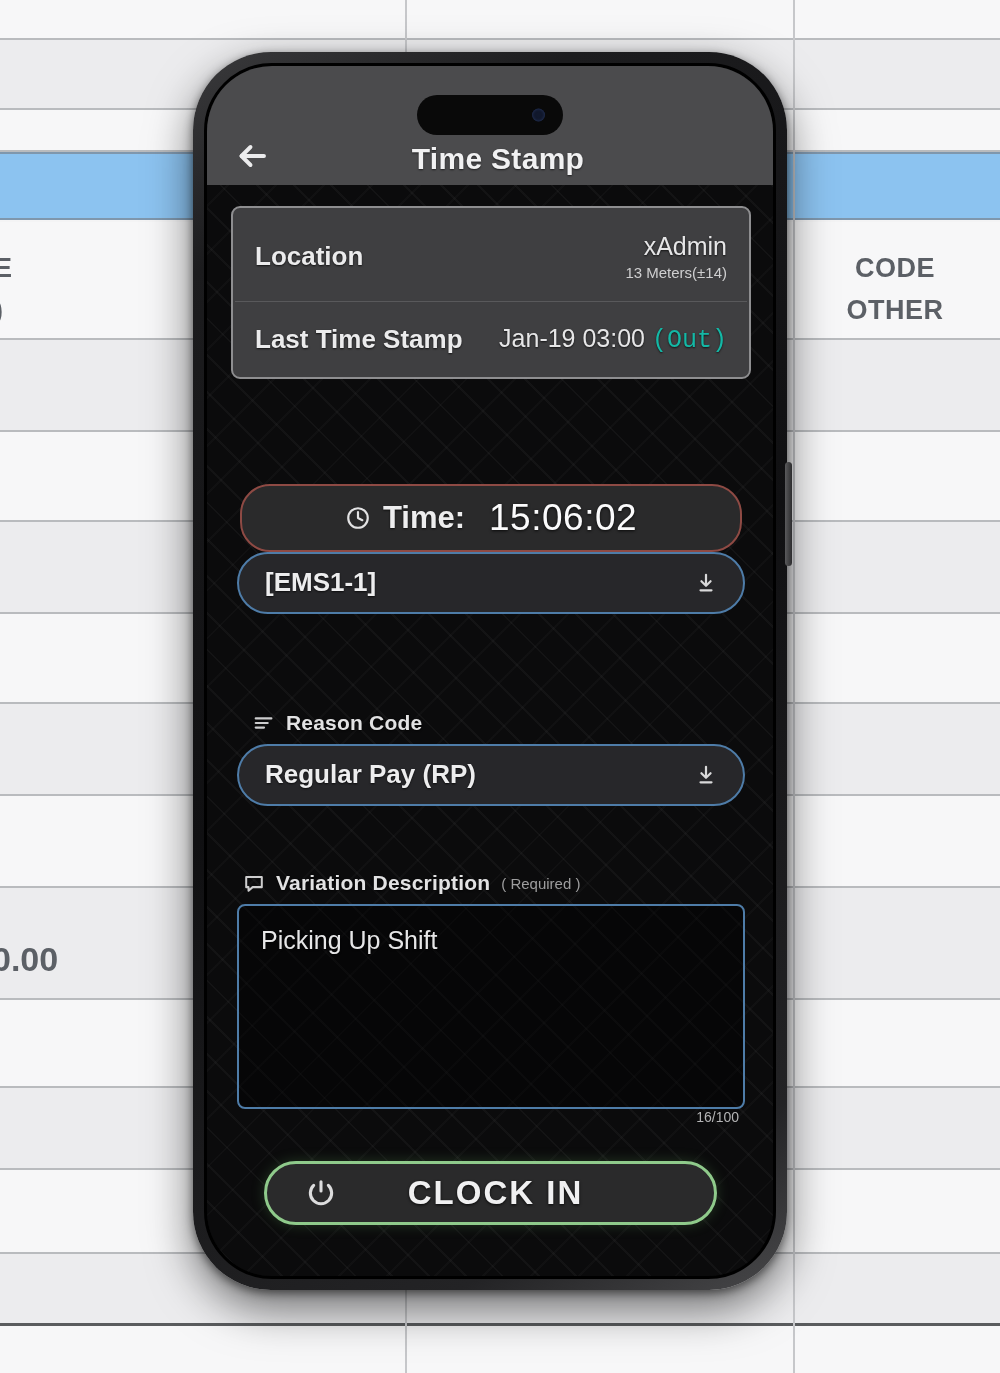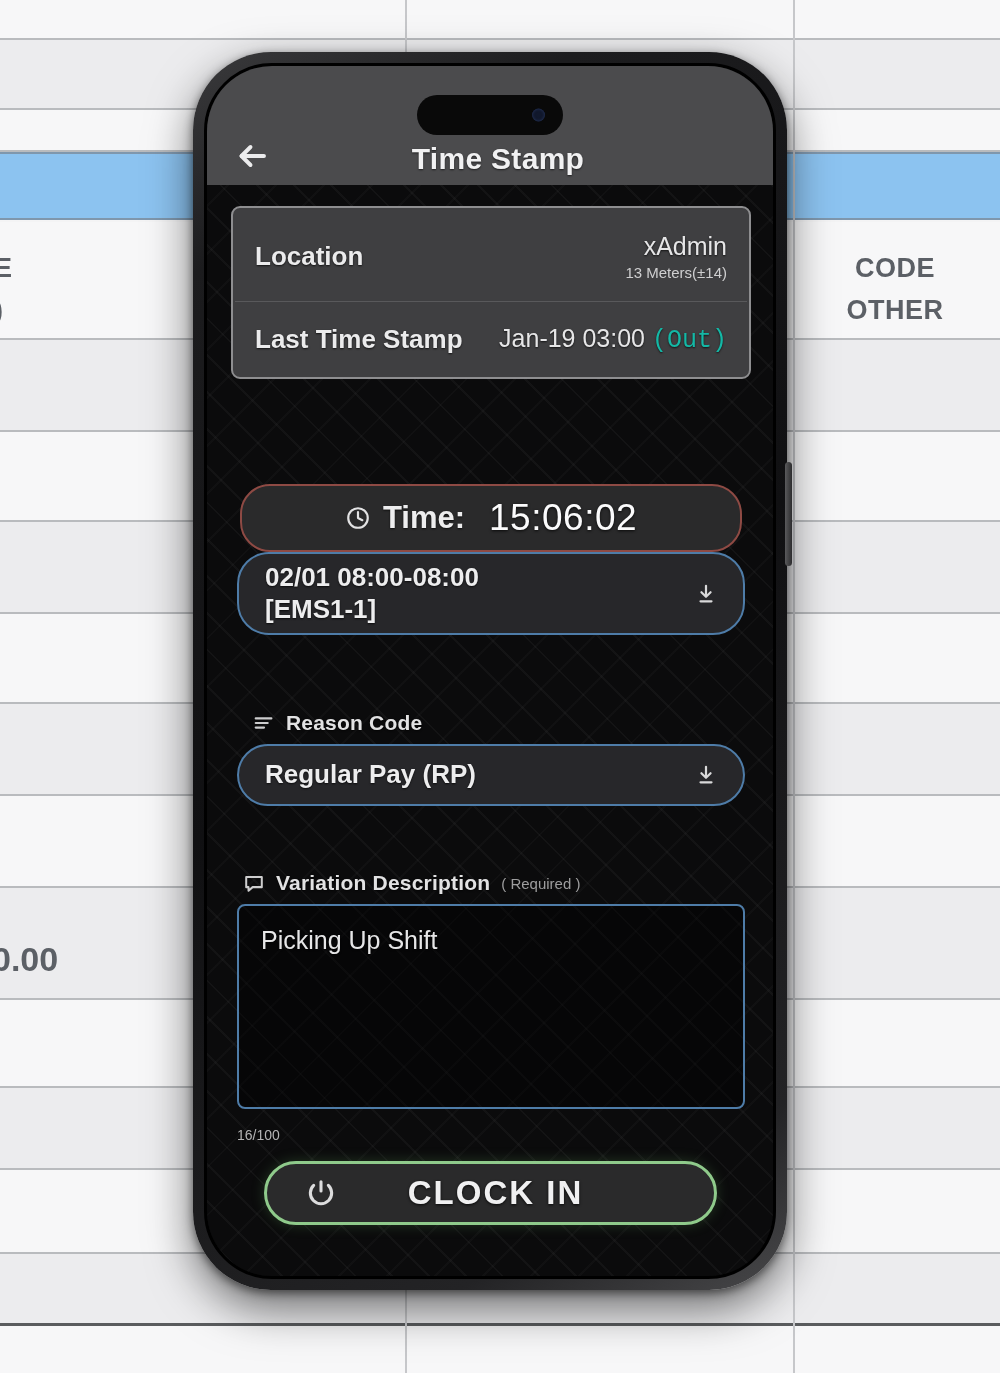--- a/index.html
+++ b/index.html
@@ -199,22 +199,23 @@
     border-radius:8px;
     background:rgba(0,0,0,.38);
     height:205px;
     padding:20px 22px;
   }
   .textarea-text {
     font-size:25px; color:#e6e6e7; font-weight:normal;
     text-shadow:0 1px 2px rgba(0,0,0,.7);
   }
   .char-count {
+    text-align:right;
     font-size:14px; color:#b4b4b5;
-    margin-top:18px; padding-right:6px;
+    margin-top:0; padding-right:6px;
   }
 
   
   #clockin {
     position:absolute;
     left:57px; right:56px; top:1095px;
     height:64px;
     border:3px solid #8fca8b;
     border-radius:40px;
     background:#2a2a2b;
@@ -326,21 +327,20 @@
             </svg>
           </span>
           <span class="time-label">Time:</span>
           <span class="time-value">15:06:02</span>
         </div>
 
         <div class="field" style="top:486px;">
 
           <div class="select-box">
             <div class="select-text">
-              <div>02/01 08:00-08:00</div>
               <div>[EMS1-1]</div>
             </div>
             <span class="dl-icon">
               <svg viewBox="0 0 24 24" fill="none" stroke="currentColor" stroke-width="2.4" stroke-linecap="round" stroke-linejoin="round" width="22" height="24">
                 <line x1="12" y1="3" x2="12" y2="14"></line>
                 <polyline points="7,10 12,15 17,10"></polyline>
                 <line x1="6" y1="20" x2="18" y2="20"></line>
               </svg>
             </span>
           </div>

